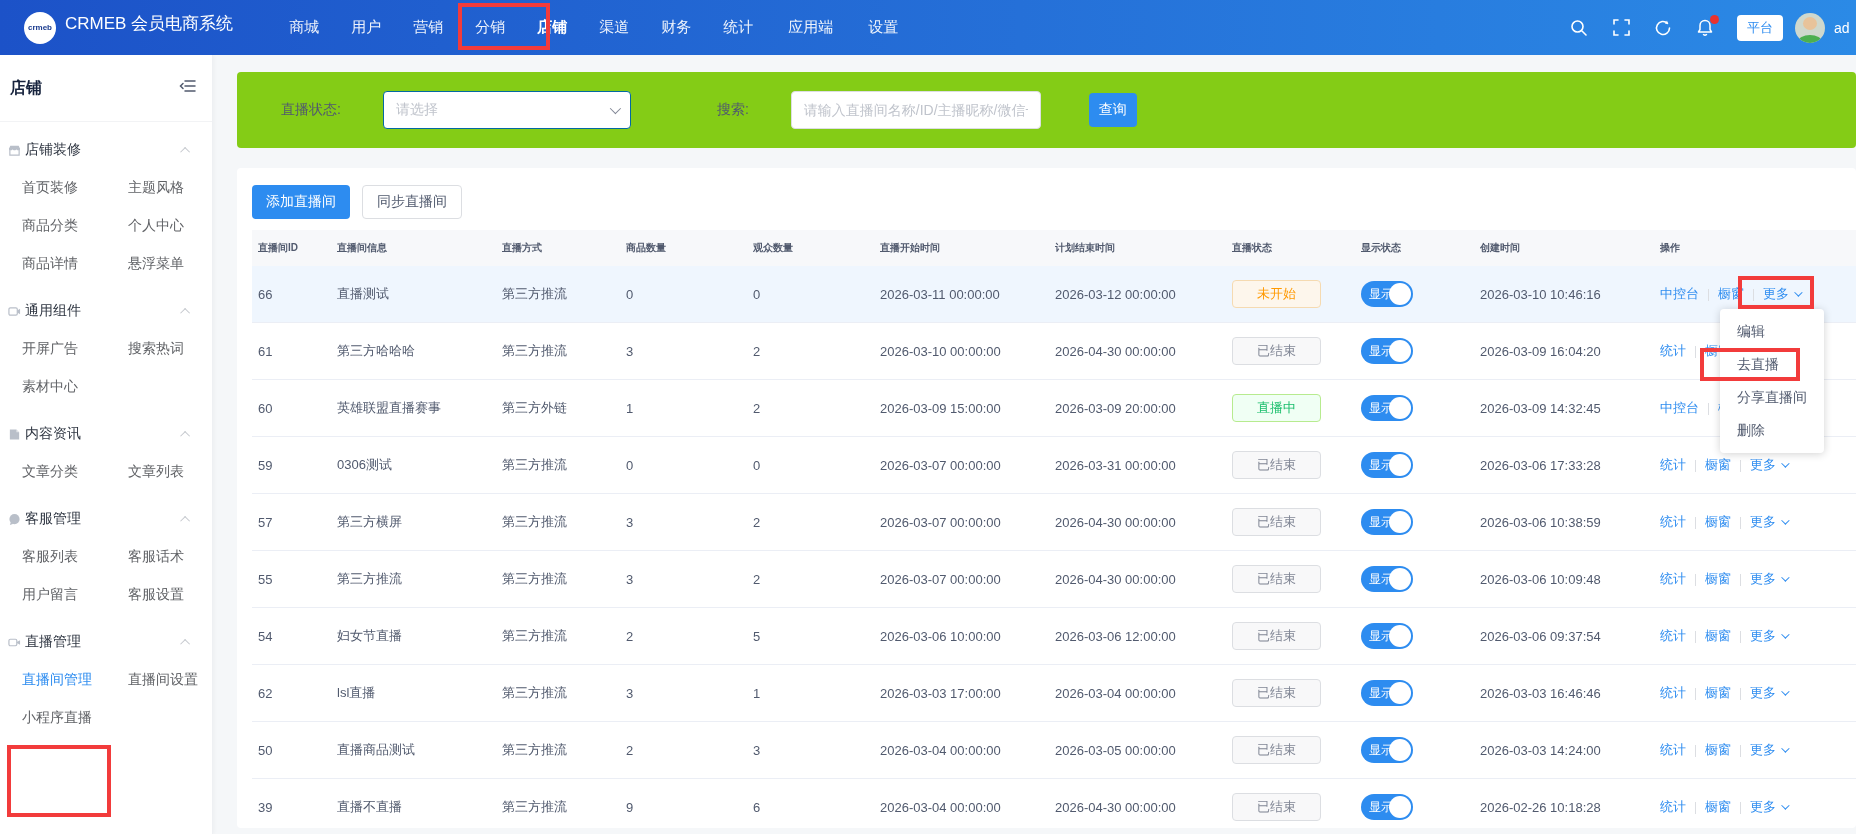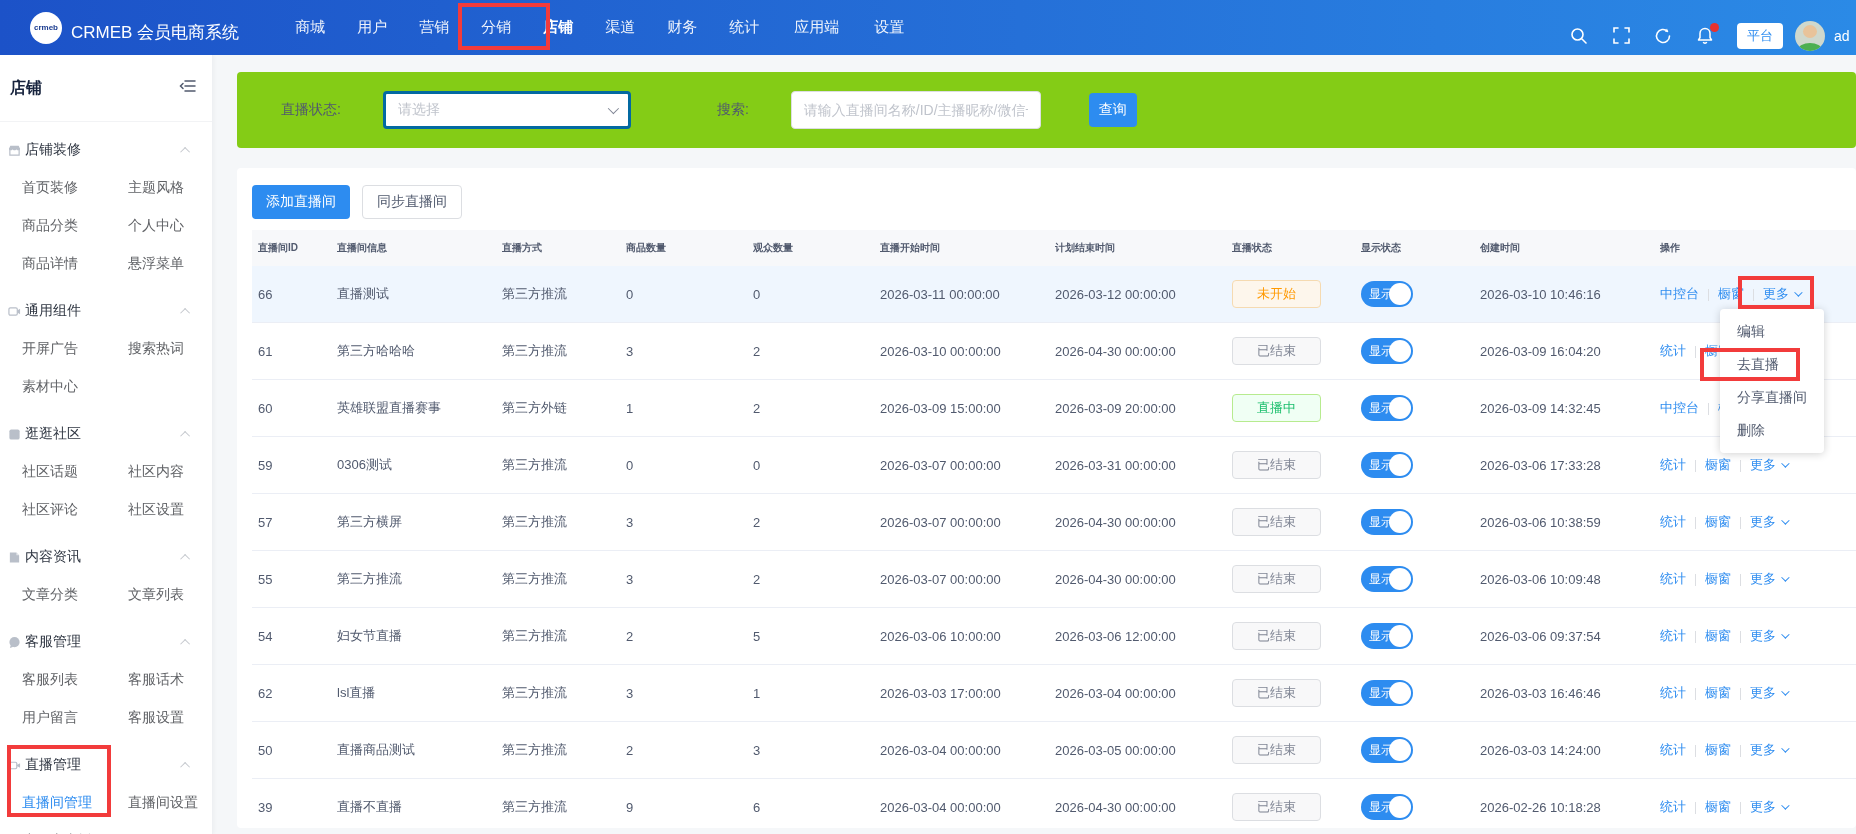--- a/index.html
+++ b/index.html
@@ -1,28 +1,28 @@
 <!DOCTYPE html>
 <html><head>
 <meta charset="utf-8">
 <style>
   * { margin:0; padding:0; box-sizing:border-box; }
   html,body { width:1856px; height:834px; overflow:hidden; font-family:"Liberation Sans","DejaVu Sans",sans-serif; background:#f5f7f9; }
   body { position:relative; }
 
   
   .navbar { position:relative; height:55px; background:linear-gradient(90deg,#1c52c8 0%,#2570d8 55%,#2b8ae6 100%); display:flex; align-items:center; color:#fff; }
-  .logo-wrap { display:flex; align-items:flex-end; margin-left:30px; }
+  .logo-wrap { display:flex; align-items:flex-start; margin-left:24px; }
   .logo-circle { width:32px; height:32px; border-radius:50%; background:#fff; display:flex; align-items:center; justify-content:center; font-size:8px; font-weight:bold; color:#1a3b8f; letter-spacing:0; }
   .brand { font-size:17px; margin-left:9px; font-weight:400; }
   .nav-menu { display:flex; align-items:center; margin-left:40px; height:100%; }
   .nav-item { padding:0 16px; height:100%; display:flex; align-items:center; font-size:15px; color:rgba(255,255,255,.92); cursor:pointer; }
   .nav-item.active { font-weight:bold; color:#fff; }
   .nav-item.wide { padding:0 19px; }
-  .nav-right { position:absolute; right:0; top:8px; height:55px; display:flex; align-items:center; }
+  .nav-right { position:absolute; right:0; top:0; height:55px; display:flex; align-items:center; }
   .nav-icon { width:20px; height:20px; margin-right:22px; position:relative; display:flex; align-items:center; justify-content:center; cursor:pointer; }
   .nav-icon svg { display:block; }
   .badge-dot { position:absolute; top:-3px; right:-4px; width:9px; height:9px; border-radius:50%; background:#e8322e; }
   .platform-chip { background:#fff; color:#2d8cf0; font-size:13px; padding:4px 10px; border-radius:4px; margin-right:12px; cursor:pointer; }
   .avatar { width:30px; height:30px; border-radius:50%; overflow:hidden; position:relative; background:#cfd8cd; margin-right:9px; flex:none; }
   .avatar .face { position:absolute; left:8px; top:4px; width:14px; height:13px; border-radius:50%; background:#e8c39a; }
   .avatar .shirt { position:absolute; left:3px; bottom:-6px; width:24px; height:14px; border-radius:50%; background:#4caf50; }
   .username { font-size:14px; color:#fff; width:22px; overflow:hidden; white-space:nowrap; }
 
   
@@ -38,21 +38,21 @@
   .chev-up { position:absolute; right:22px; width:7px; height:7px; border-left:1.5px solid #c5c8ce; border-top:1.5px solid #c5c8ce; transform:rotate(45deg) translateY(2px); }
   .side-grid { display:grid; grid-template-columns:106px auto; padding-left:22px; }
   .side-item { height:38px; display:flex; align-items:center; font-size:14px; color:#606266; cursor:pointer; }
   .side-item.active { color:#2d8cf0; }
 
   .main { flex:1; padding-left:24px; overflow:hidden; }
 
   
   .filter-card { margin-top:17px; height:76px; background:#84cc16; border-radius:4px; display:flex; align-items:center;gap:30px; }
   .f-label { font-size:14px; color:#515a6e; margin-left:44px; }
-  .select-box { width:248px; height:38px; border:3px solid #0369a1; border-radius:4px; margin-left:12px; display:flex; align-items:center; justify-content:space-between; padding:0 12px; background:#fff; cursor:pointer; }
+  .select-box { width:248px; height:38px; border:1px solid #0369a1; border-radius:4px; margin-left:12px; display:flex; align-items:center; justify-content:space-between; padding:0 12px; background:#fff; cursor:pointer; }
   .select-placeholder { font-size:14px; color:#c0c4cc; }
   .chev-down { width:8px; height:8px; border-right:1.5px solid #808695; border-bottom:1.5px solid #808695; transform:rotate(45deg) translateY(-2px); }
   .search-label { margin-left:56px; }
   .search-input { width:250px; height:38px; border:1px solid #dcdee2; border-radius:4px; margin-left:12px; padding:0 12px; font-size:14px; color:#515a6e; outline:none; }
   .search-input::placeholder { color:#c0c4cc; }
   .btn-primary { background:#2d8cf0; color:#fff; border:none; border-radius:4px; font-size:14px; cursor:pointer; }
   .query-btn { width:48px; height:34px; margin-left:18px; }
 
   
   .table-card { margin-top:20px; background:#fff; border-radius:4px; padding:17px 0 0 15px; height:660px; overflow:hidden; }
@@ -196,37 +196,20 @@
           </div>
           <div class="side-grid">
             <div class="side-item">开屏广告</div>
             <div class="side-item">搜索热词</div>
             <div class="side-item">素材中心</div>
           </div>
         </div>
         <div class="side-section">
           <div class="section-header">
             <div class="section-icon">
-              <svg width="13" height="13" viewBox="0 0 14 14">
-                <rect x="1.5" y="1.5" width="11" height="11" rx="2" fill="#b9bfc9"></rect>
-              </svg>
-            </div>
-            <div class="section-title">逛逛社区</div>
-            <div class="chev-up"></div>
-          </div>
-          <div class="side-grid">
-            <div class="side-item">社区话题</div>
-            <div class="side-item">社区内容</div>
-            <div class="side-item">社区评论</div>
-            <div class="side-item">社区设置</div>
-          </div>
-        </div>
-        <div class="side-section">
-          <div class="section-header">
-            <div class="section-icon">
               <svg width="13" height="13" viewBox="0 0 14 14" fill="#b9bfc9">
                 <path d="M2 1.5h7l3 3v8H2z"></path>
                 <path d="M9 1.5v3h3" fill="#fff" opacity=".6"></path>
               </svg>
             </div>
             <div class="section-title">内容资讯</div>
             <div class="chev-up"></div>
           </div>
           <div class="side-grid">
             <div class="side-item">文章分类</div>

